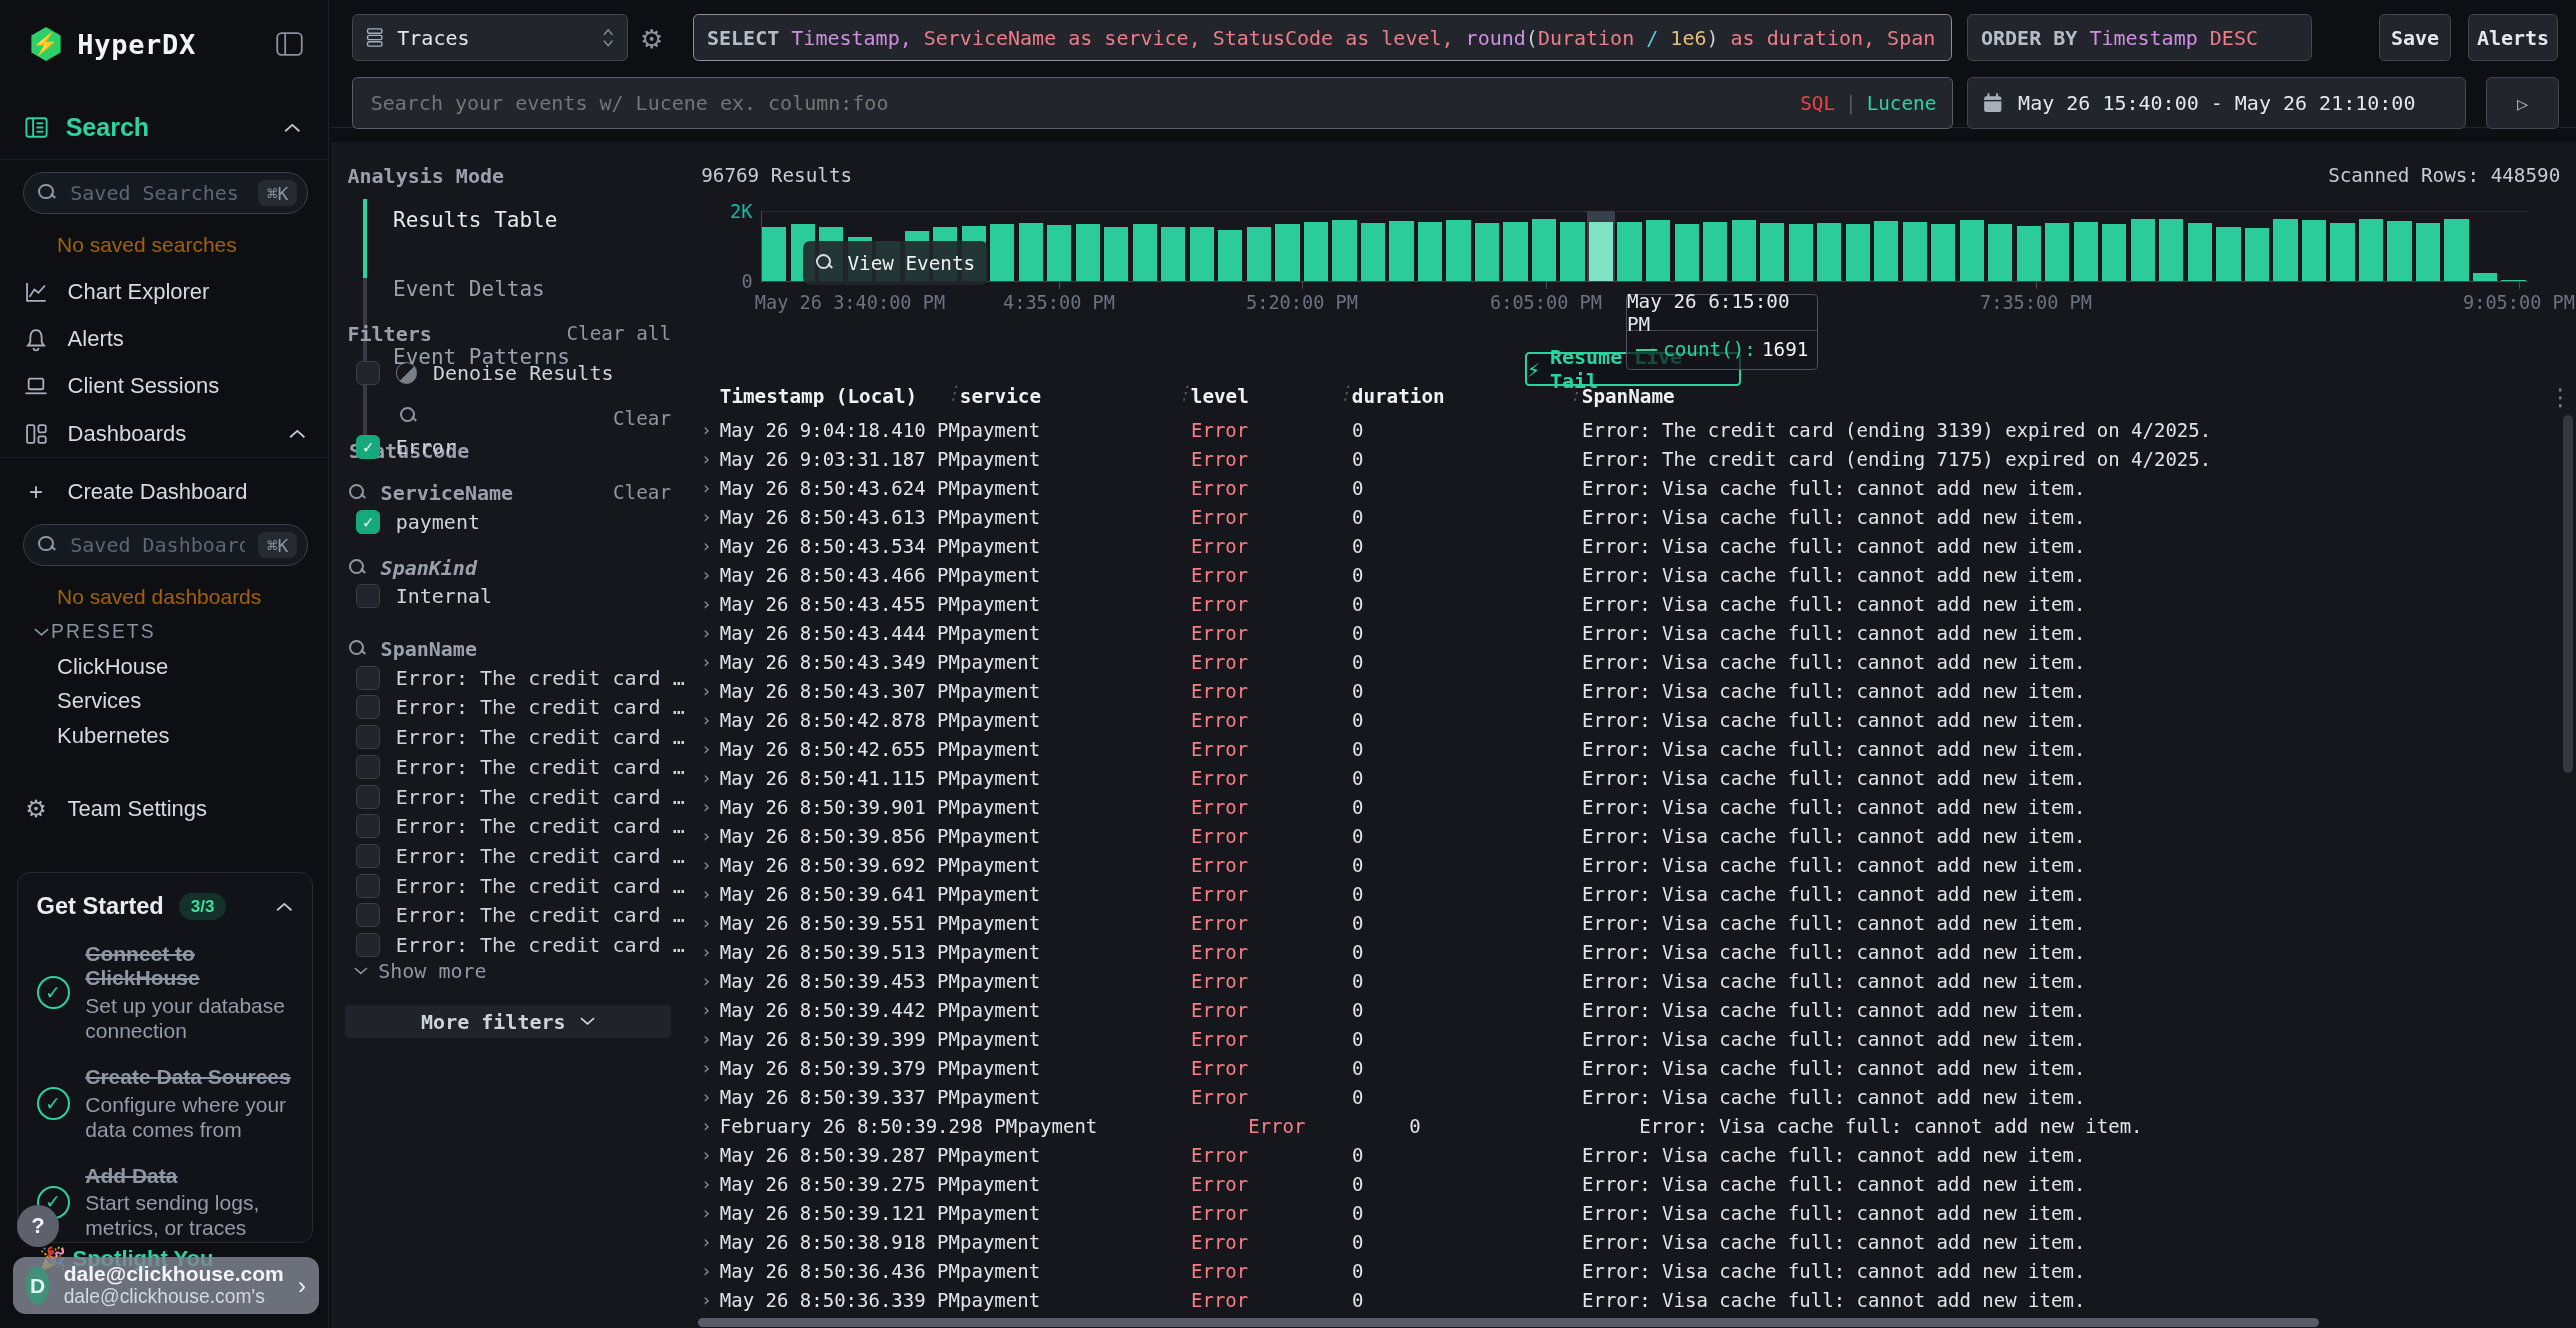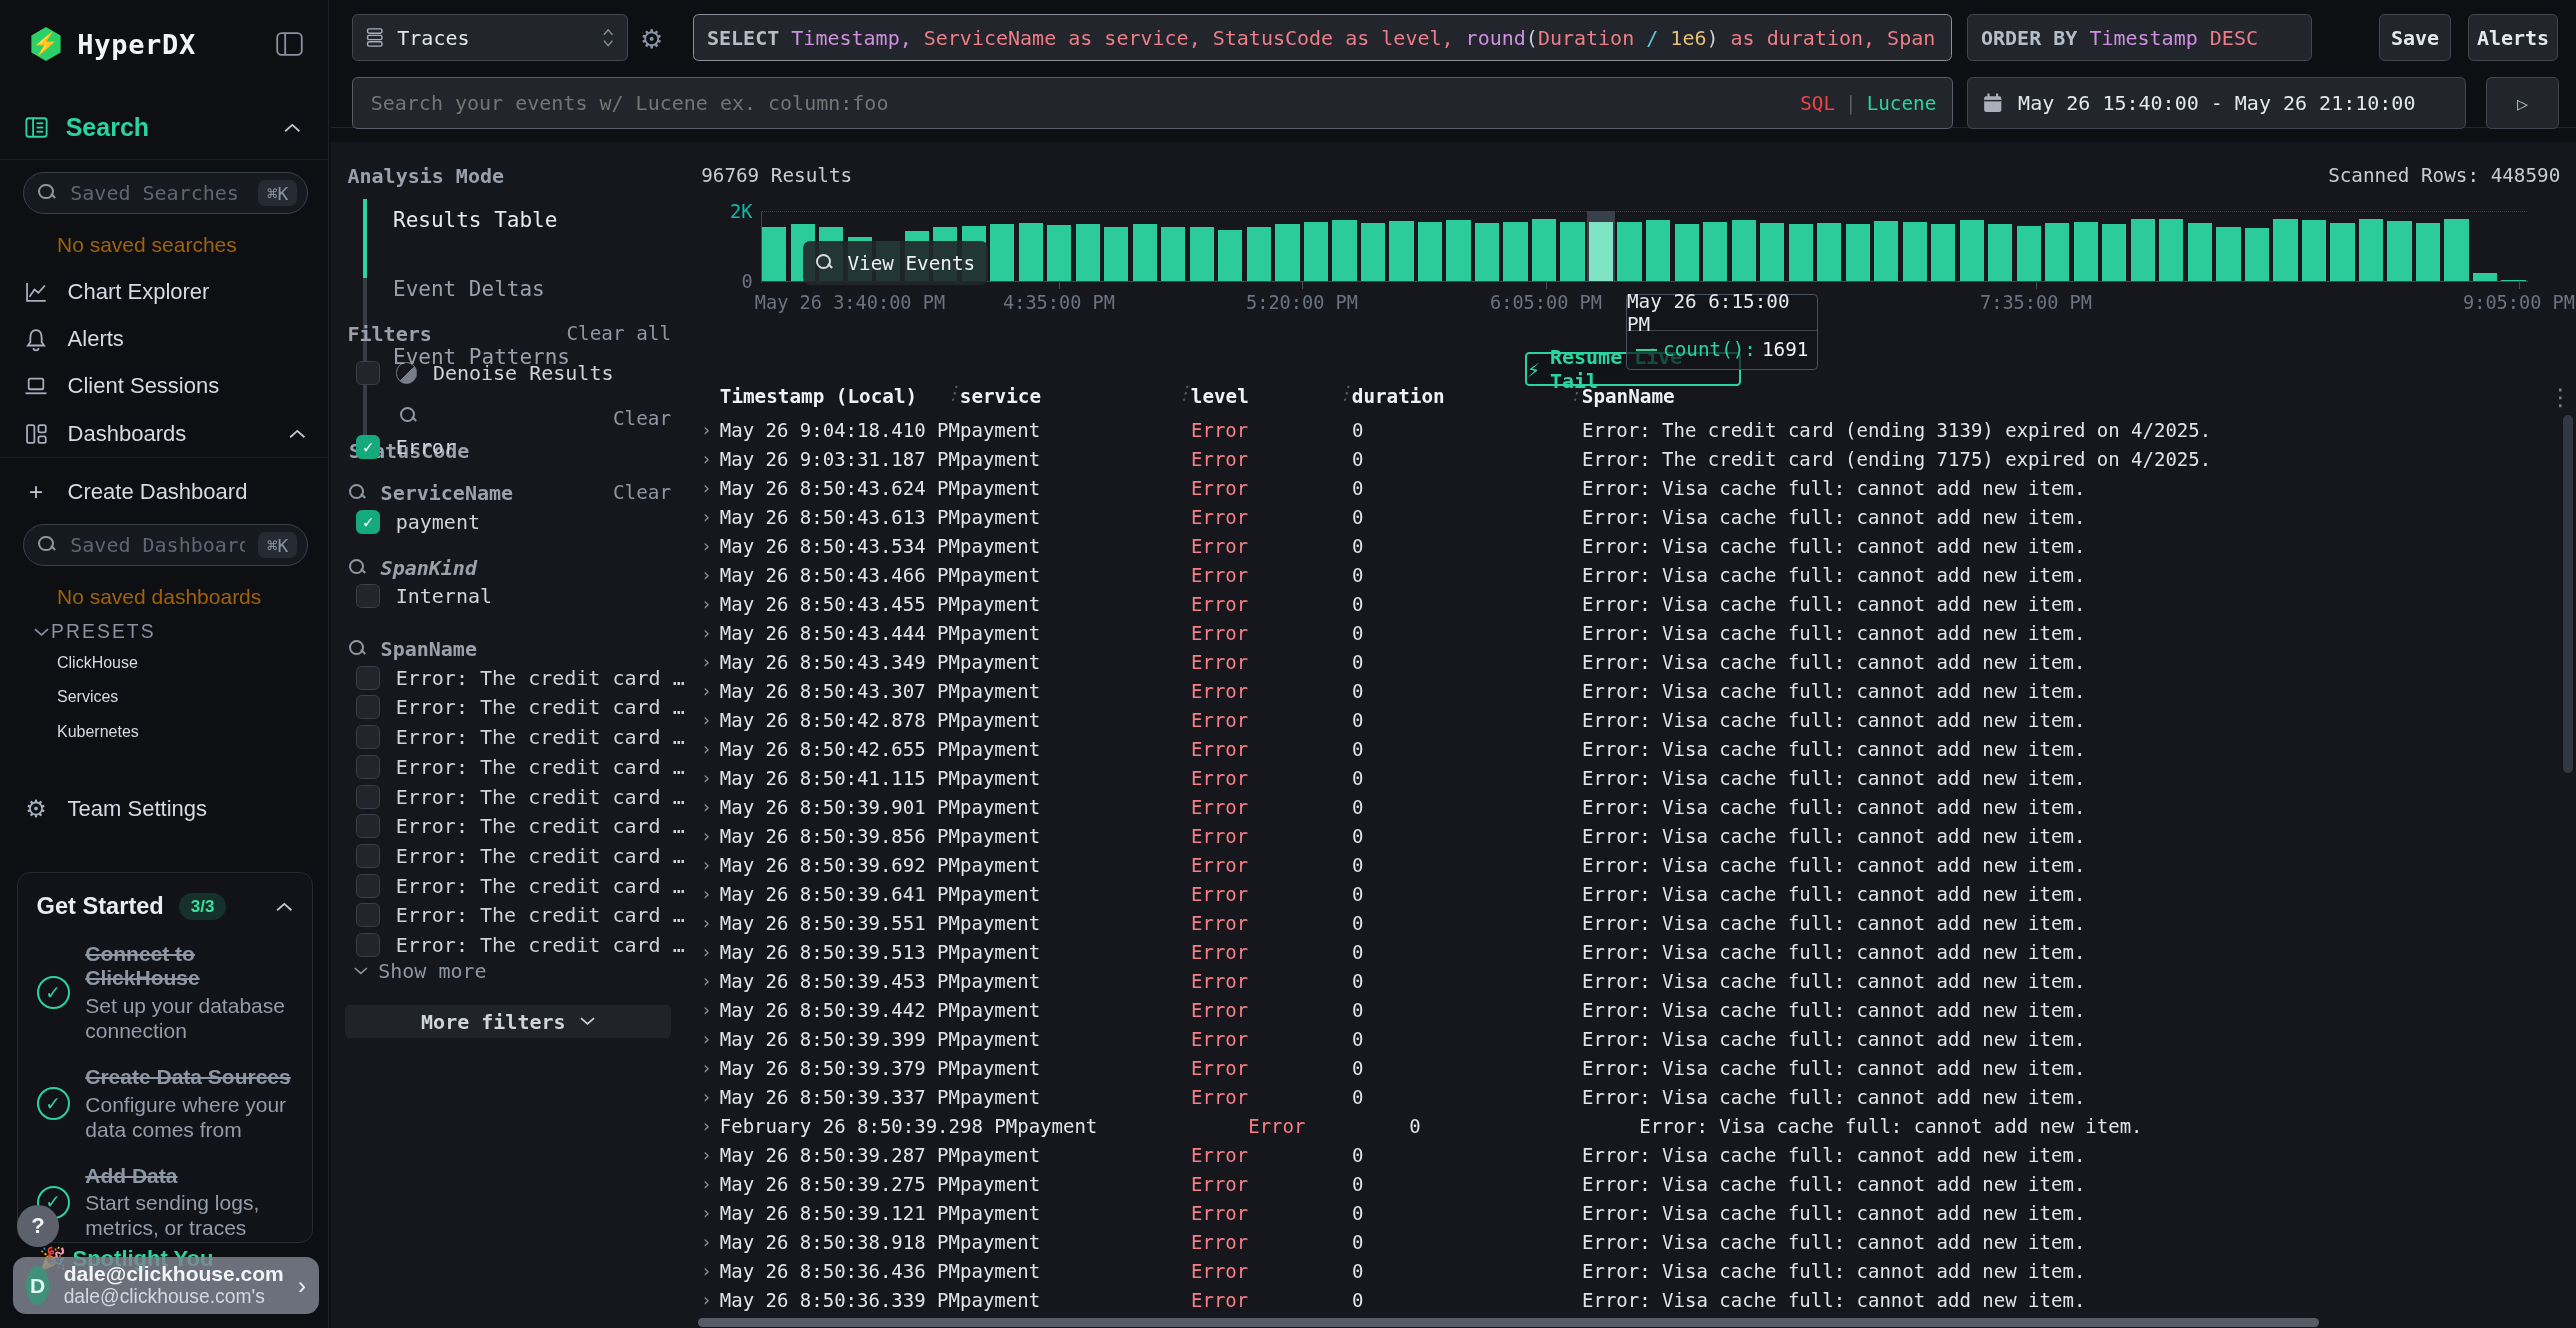--- a/index.html
+++ b/index.html
@@ -19,21 +19,21 @@
   .sec-hdr{position:absolute;top:109px;left:23px;right:26px;height:37px;display:flex;align-items:center;gap:15.7px;}
   .sec-hdr .lbl{font-size:25px;font-weight:bold;color:#2bd49f;}
   .pill{position:absolute;left:23px;width:285px;height:42px;border:1.4px solid #3a3f49;border-radius:21.5px;background:#161920;display:flex;align-items:center;gap:11.4px;padding:0 10px 0 14.3px;}
   .pill input{flex:1;background:transparent;border:none;outline:none;color:#aab2c0;font-size:20px;font-family:"DejaVu Sans Mono",monospace;min-width:0;}
   .pill input::placeholder{color:#5f6673;}
   .kbd{background:#262b33;color:#8a92a0;border-radius:7.2px;padding:2.9px 8.6px;font-size:18px;font-family:"DejaVu Sans Mono",monospace;}
   .muted{color:#a16207;font-size:21px;}
   .nav-item{position:absolute;left:23px;right:21.5px;height:40px;display:flex;align-items:center;gap:18.6px;cursor:pointer;}
   .nav-item .lbl{font-size:22px;color:#d6dbe3;}
   .nav-item .chev{margin-left:auto;color:#c3c9d4;}
-  .preset{position:absolute;left:57px;font-size:16px;color:#d6dbe3;cursor:pointer;}
+  .preset{position:absolute;left:57px;font-size:22px;color:#d6dbe3;cursor:pointer;}
   .presets-hdr{position:absolute;left:33px;display:flex;gap:1px;align-items:center;color:#8a92a0;font-size:19.3px;letter-spacing:2.1px;}
   .icon{stroke:#a7afbd;fill:none;stroke-width:2.2;}
   .icon-green{stroke:#2bd49f;}
 
   
   #gs-card{position:absolute;left:17px;top:872px;width:296px;height:371px;border:1.4px solid #262b33;border-radius:13px;background:#111318;padding:20px 18.6px;}
   .gs-hdr{display:flex;align-items:center;gap:15.7px;}
   .gs-title{font-size:23.6px;font-weight:bold;color:#e9ecf1;}
   .gs-badge{background:#143229;color:#3ddfa5;font-weight:bold;font-size:17px;border-radius:715px;padding:3.6px 11.4px;}
   .gs-item{display:flex;gap:15.7px;margin-top:21.5px;align-items:center;}

